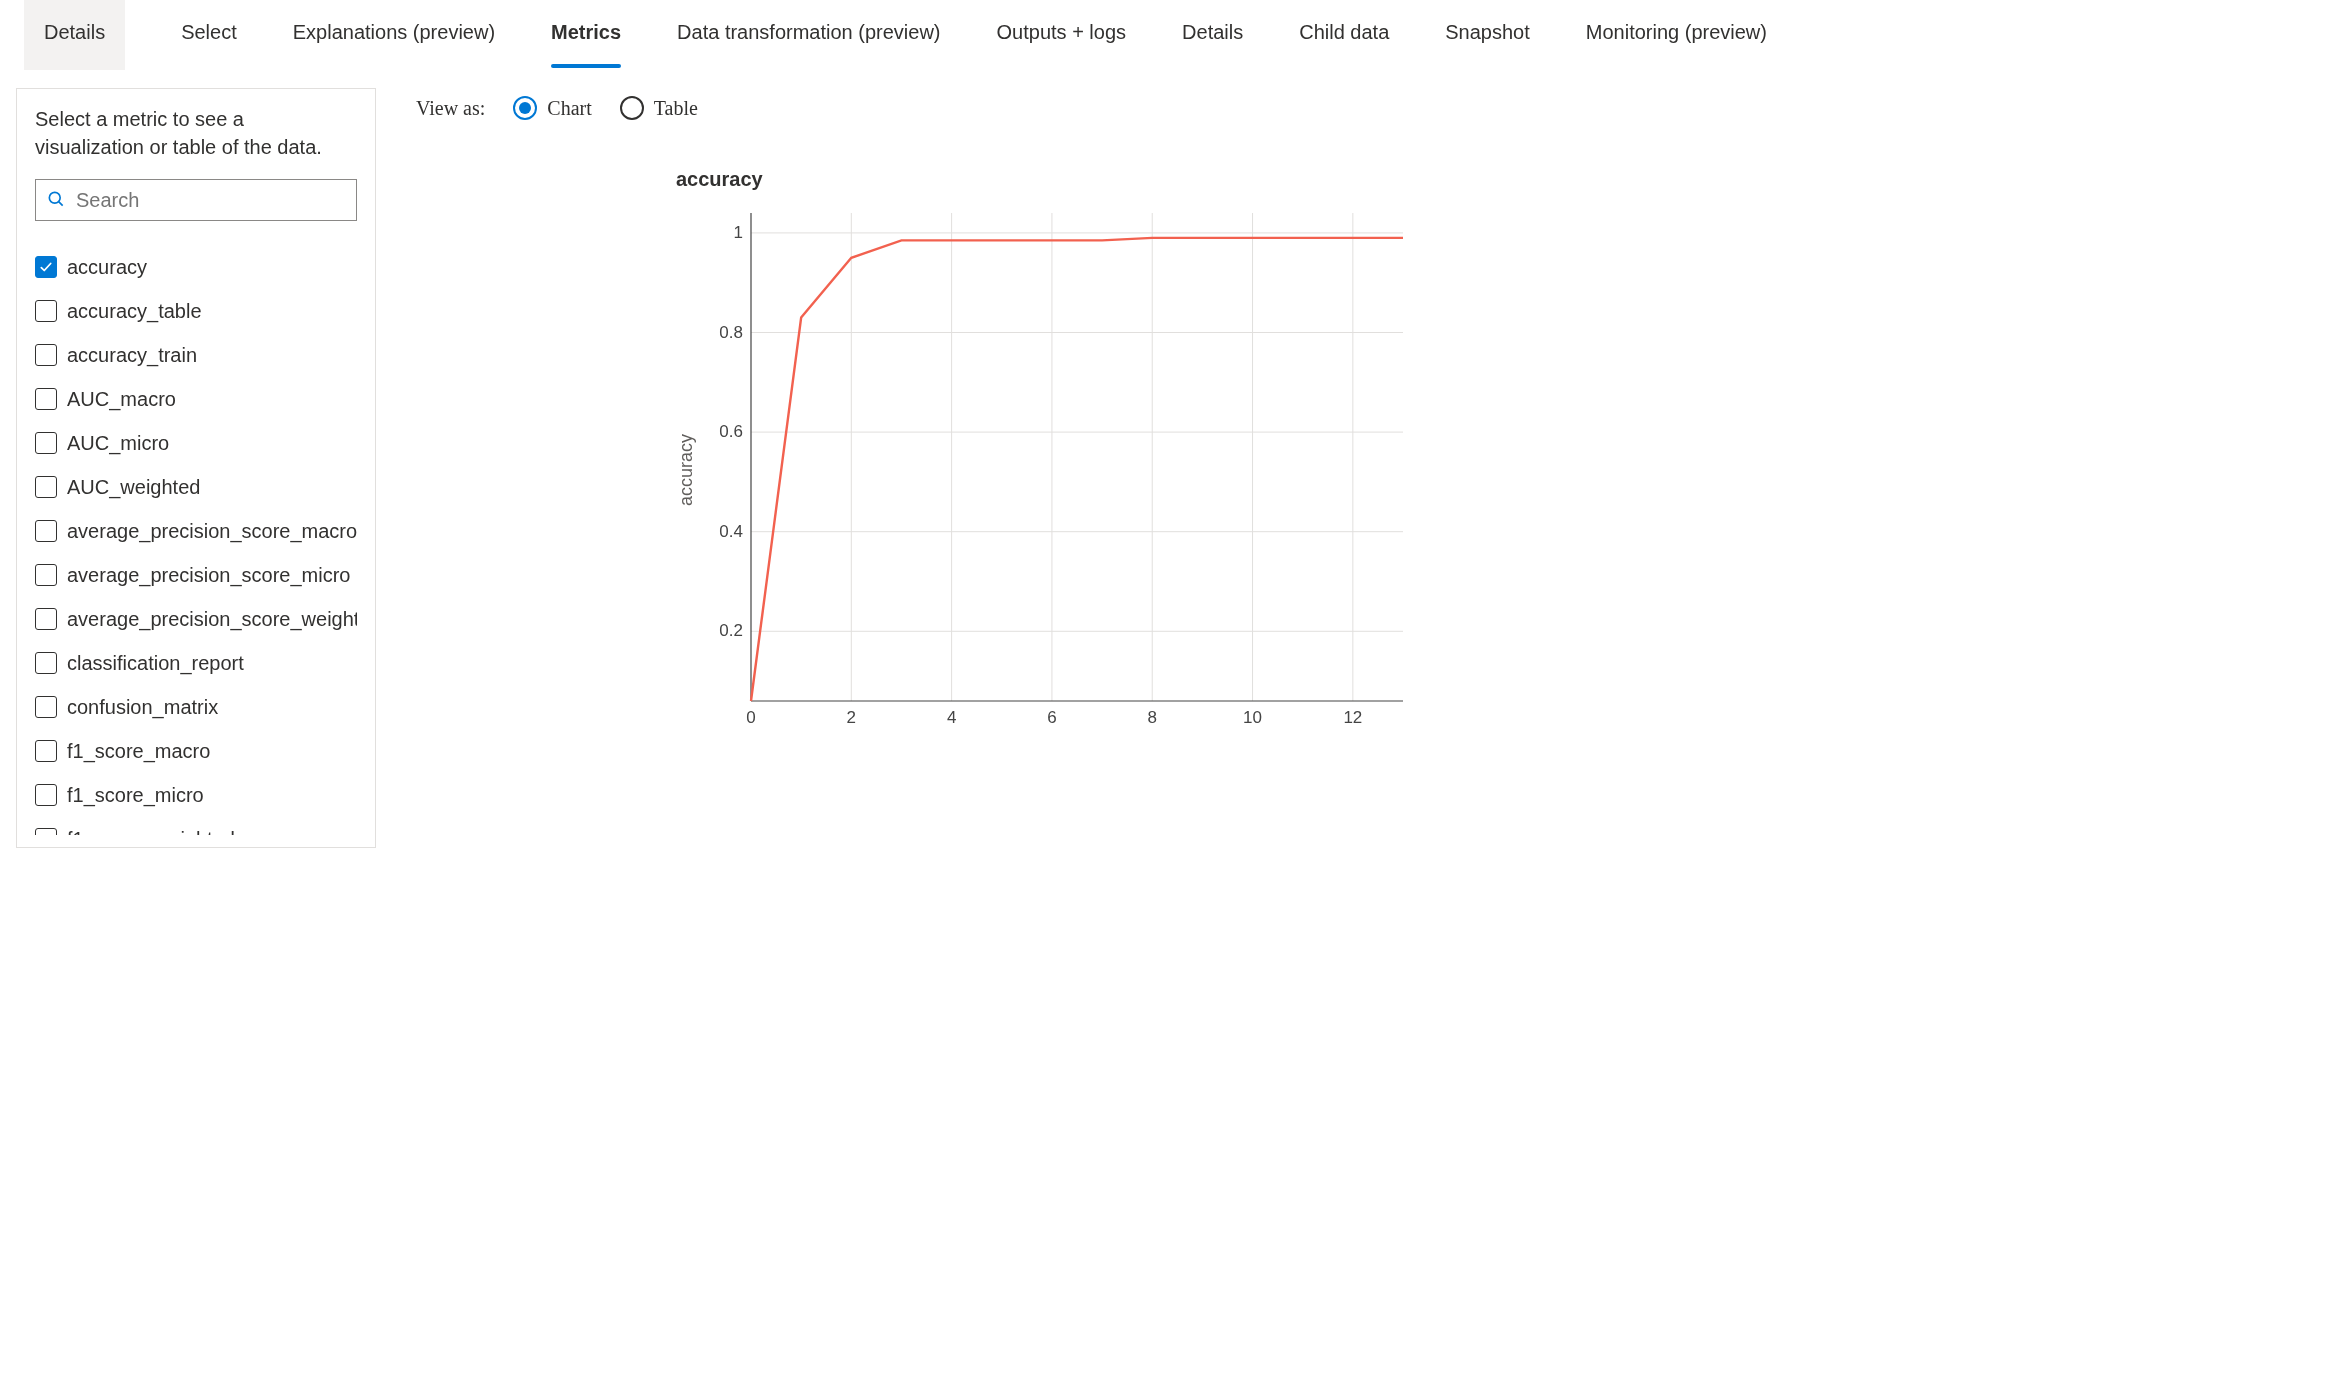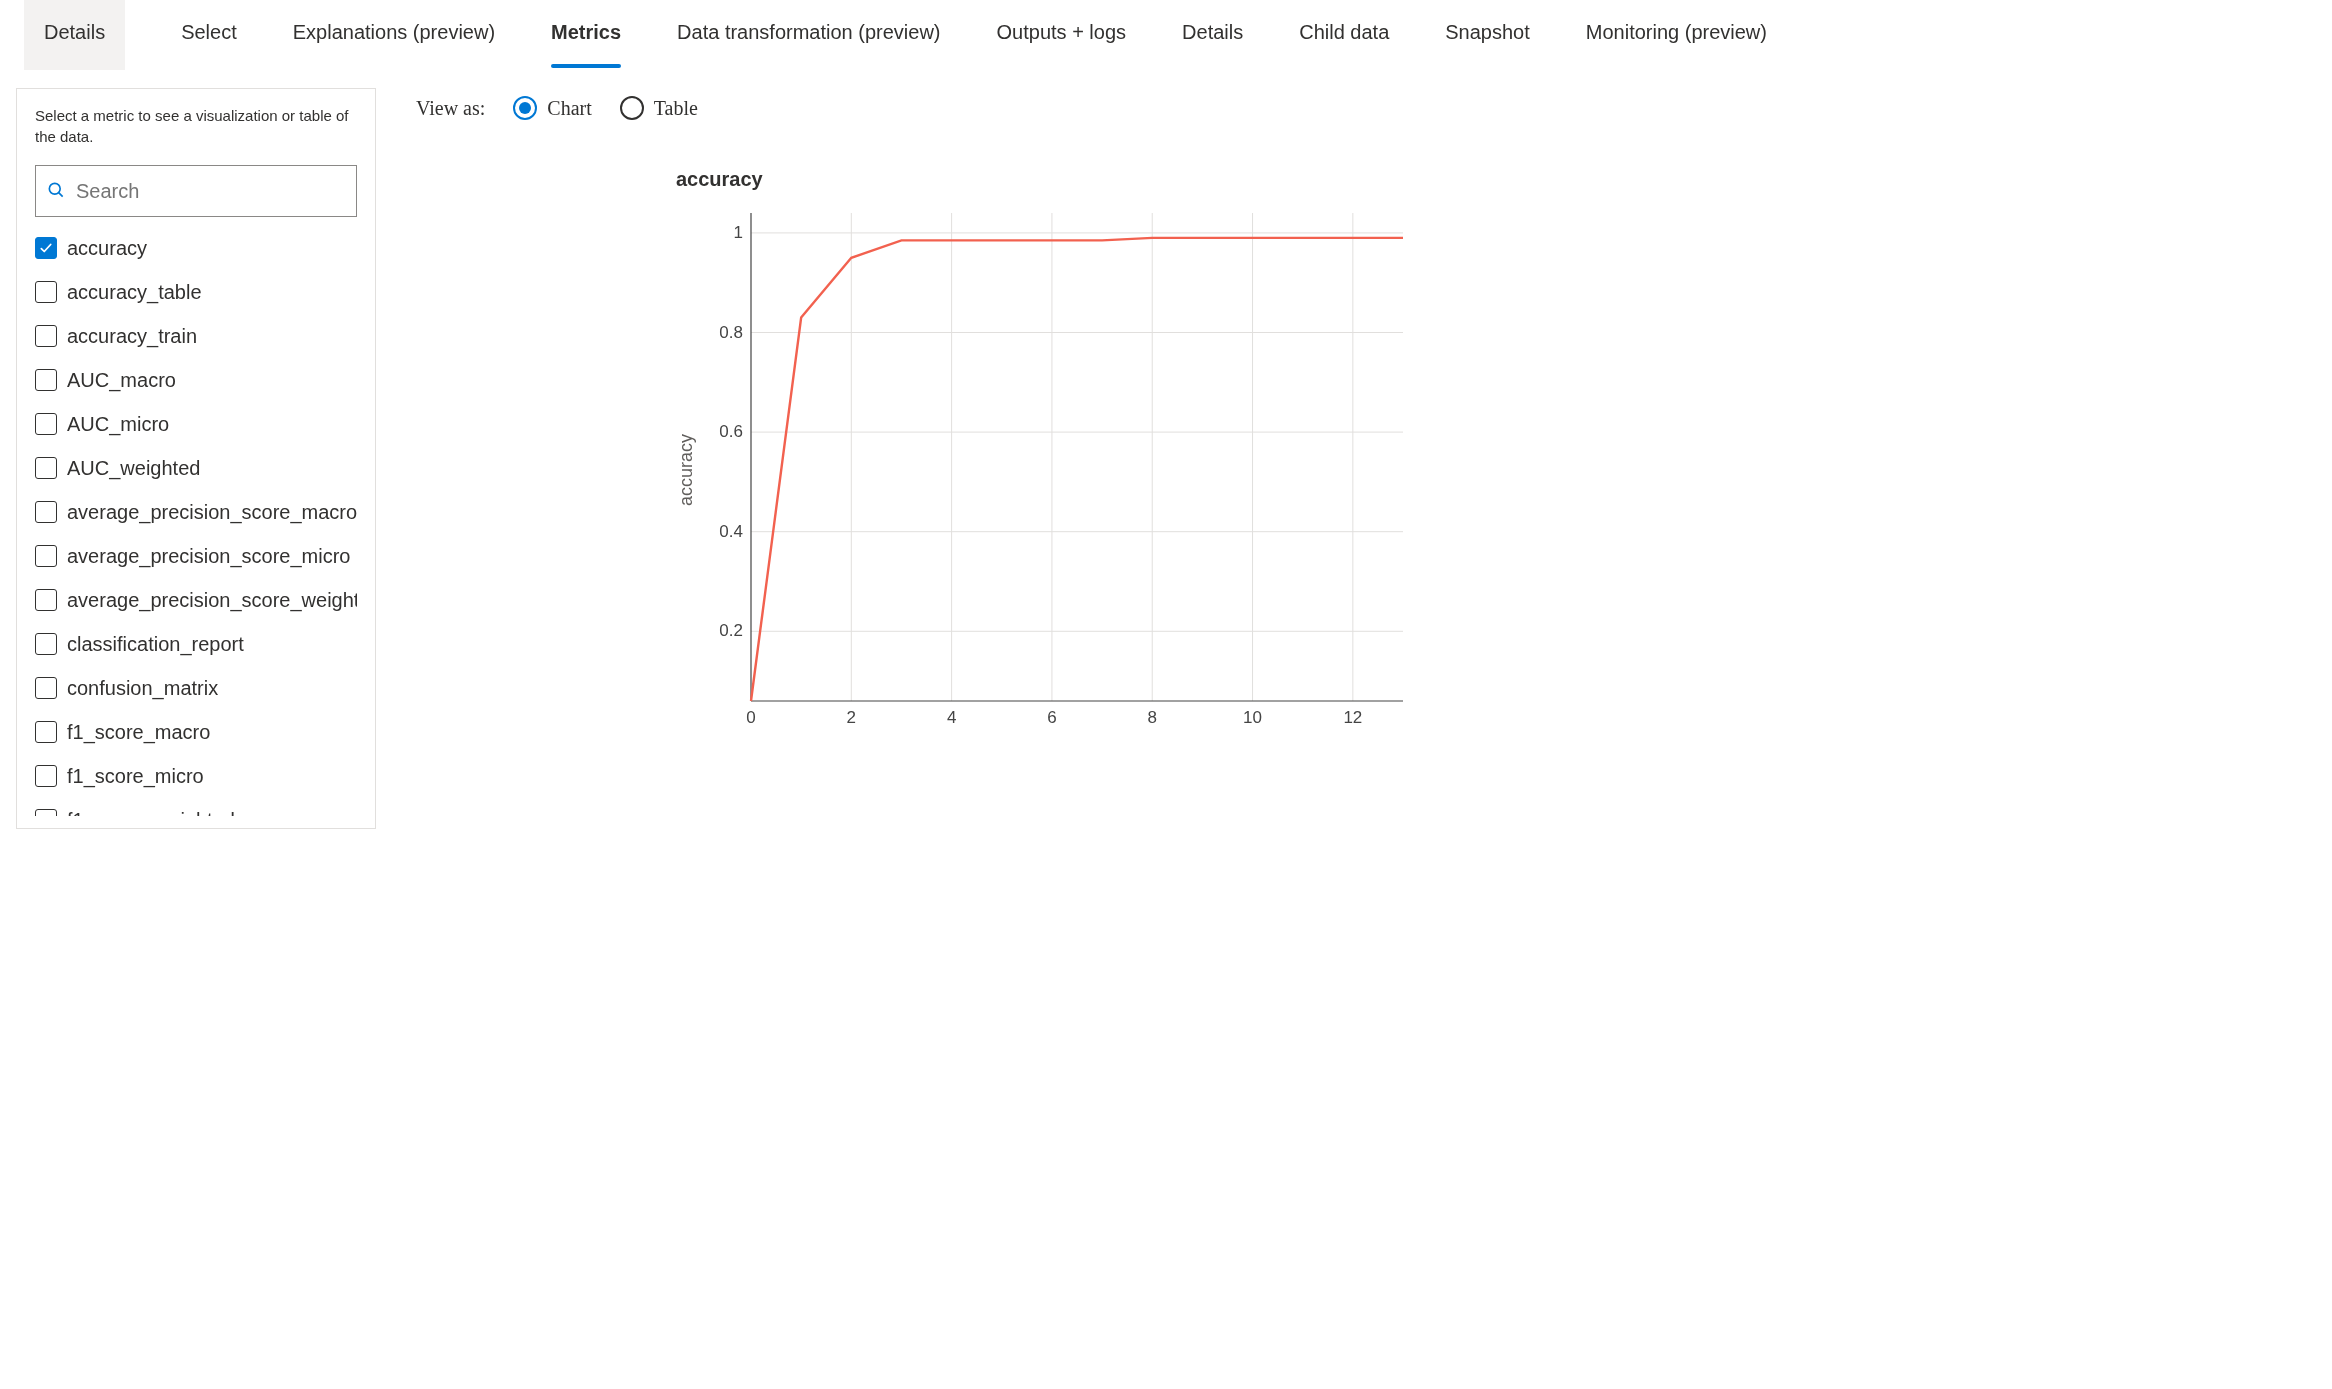--- a/index.html
+++ b/index.html
@@ -58,32 +58,32 @@
 
   
   .sidebar {
     width: 360px;
     border: 1px solid #e1dfdd;
     padding: 16px 18px 12px 18px;
     display: flex;
     flex-direction: column;
   }
   .sidebar-prompt {
-    font-size: 15px;
+    font-size: 20px;
     line-height: 1.4;
     margin-bottom: 18px;
   }
   .search-wrap {
     border: 1px solid #8a8886;
     display: flex;
     align-items: center;
-    height: 52px;
+    height: 42px;
     padding: 0 10px;
     gap: 8px;
-    margin-bottom: 9px;
+    margin-bottom: 24px;
   }
   .search-wrap svg { width: 20px; height: 20px; color: #0078d4; }
   .search-wrap input {
     border: none;
     outline: none;
     font-size: 20px;
     flex: 1;
     color: #605e5c;
   }
   .metric-scroll {

